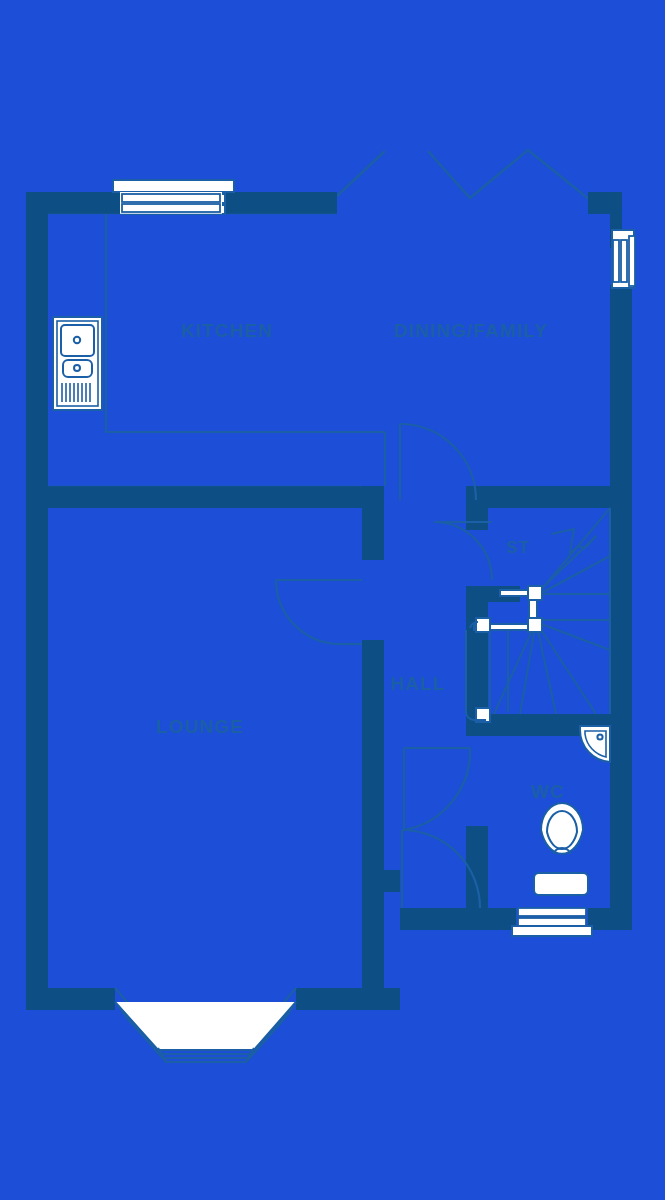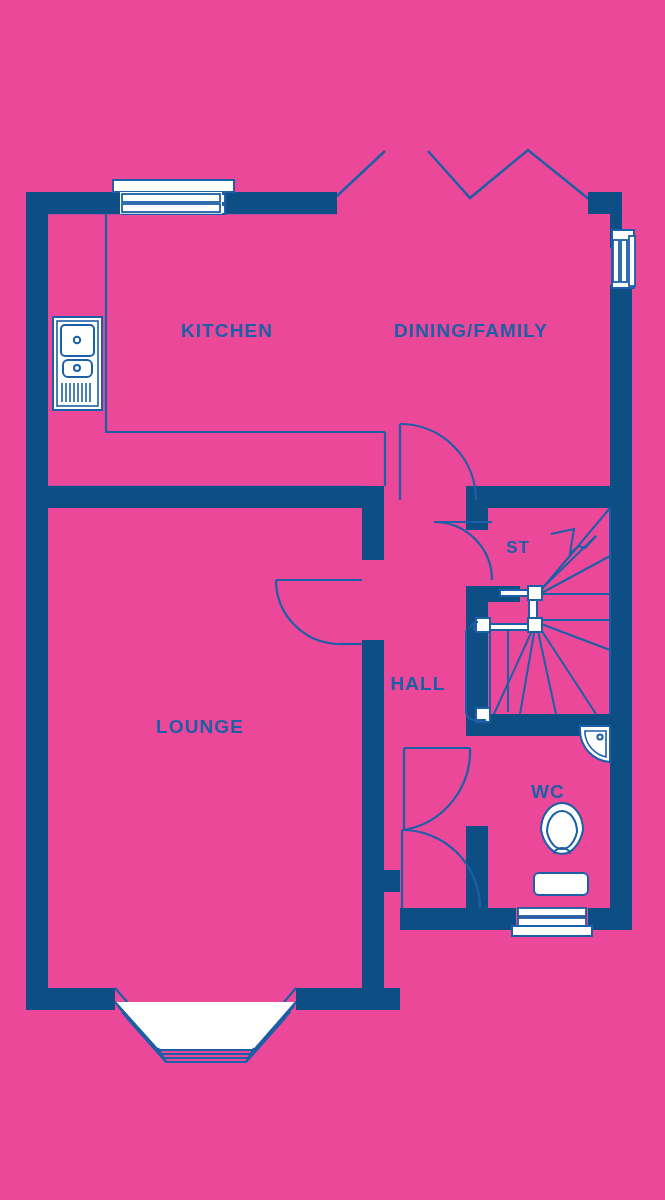--- a/index.html
+++ b/index.html
@@ -11,21 +11,21 @@
   body {
     width: 665px;
     height: 1200px;
     font-family: "Liberation Sans", sans-serif;
     overflow: hidden;
   }
   #plan-root {
     position: relative;
     width: 665px;
     height: 1200px;
-    background: #ec4899;
+    background: #1d4ed8;
   }
   svg.floorplan {
     display: block;
     width: 665px;
     height: 1200px;
   }
   .room-label {
     font-family: "Liberation Sans", sans-serif;
     font-weight: bold;
     font-size: 19px;

